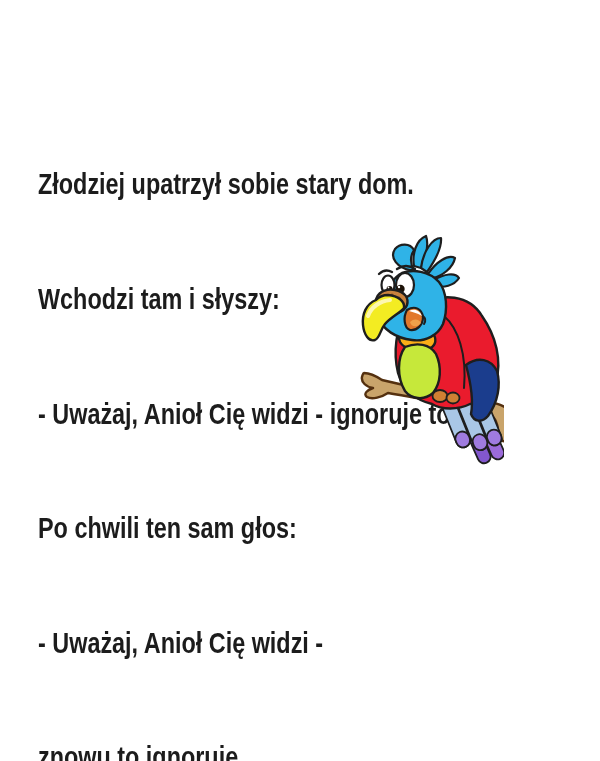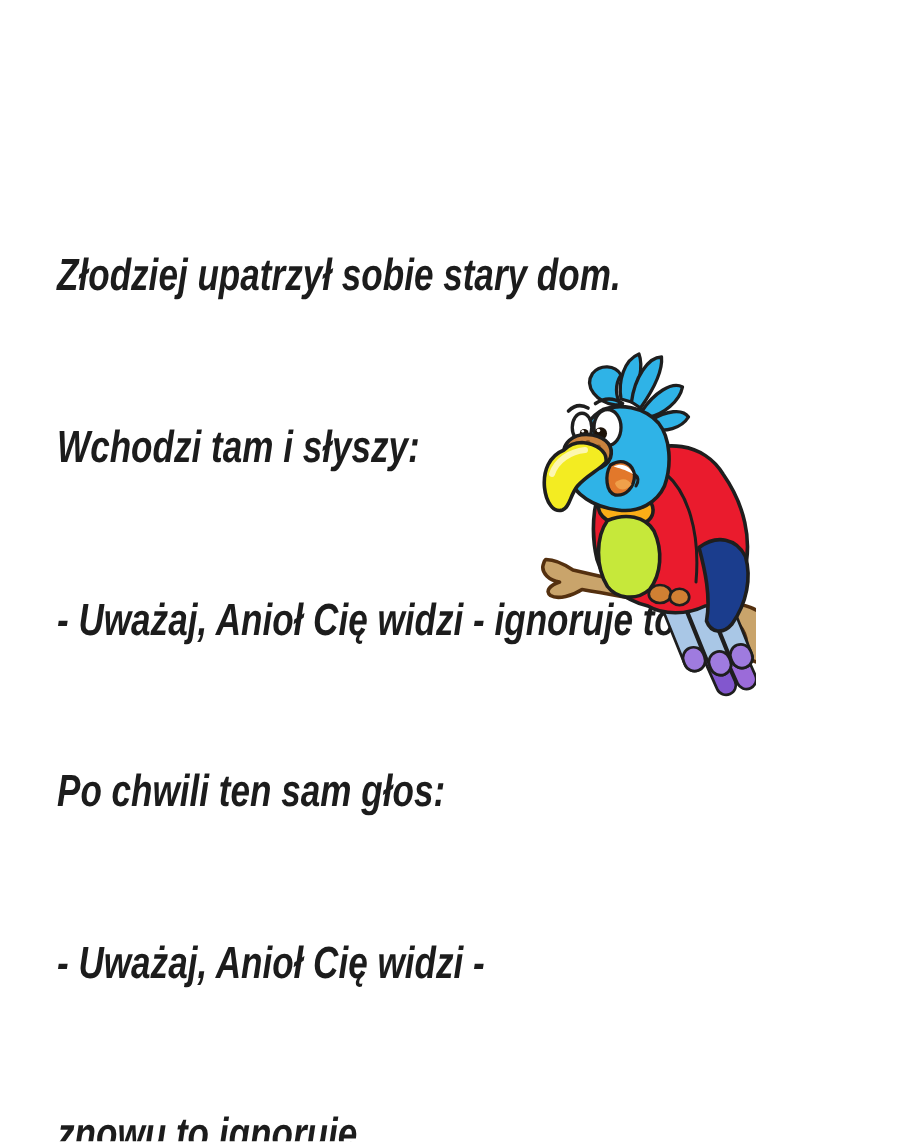--- a/index.html
+++ b/index.html
@@ -2,21 +2,20 @@
 <html><head>
 <meta charset="utf-8">
 <style>
   html,body{margin:0;padding:0;background:#ffffff;}
   .canvas{
     position:relative;
     width:504px;height:761px;
     background:#ffffff;
     overflow:hidden;
     font-family:"Liberation Sans", sans-serif;
-    font-style:italic;
   }
   .joke-text{
     position:absolute;
     left:38px;top:89px;
     font-size:30px;
     line-height:38.2px;
     font-weight:700;
     color:#1c1c1c;
     white-space:pre;
   }

